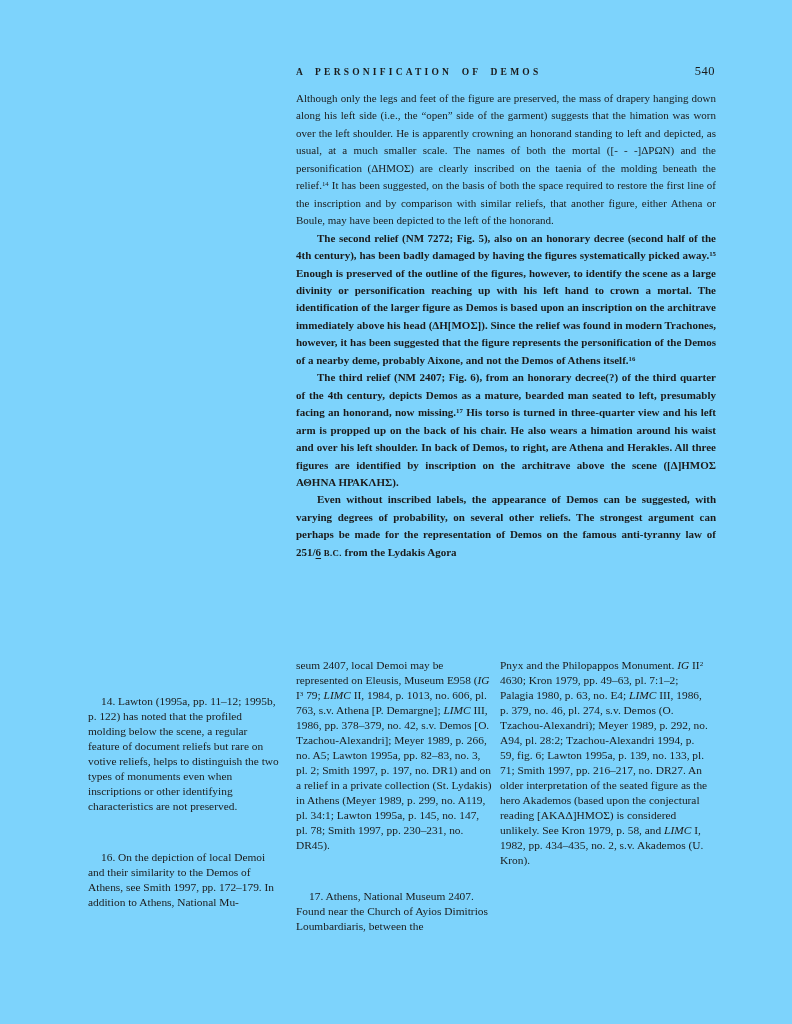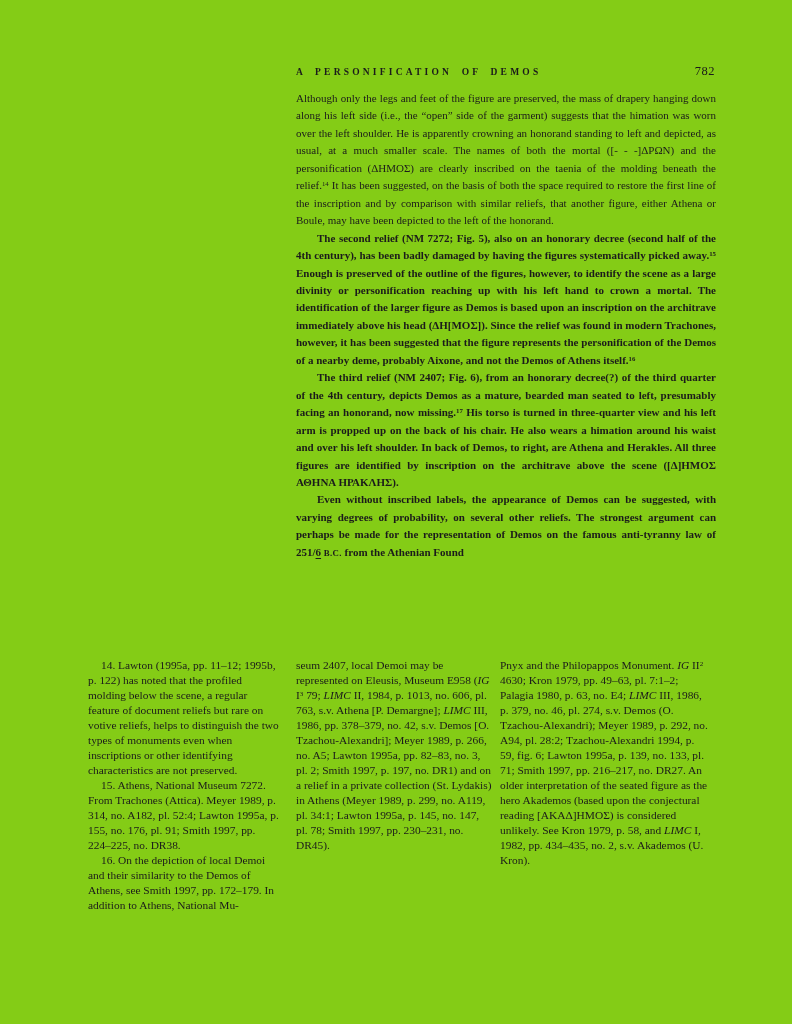--- a/index.html
+++ b/index.html
@@ -1,18 +1,18 @@
 <!DOCTYPE html>
 <html lang="en"><head>
 <meta charset="utf-8">
 <style>
   html,body{margin:0;padding:0;background:#e9e9e9;}
   .page{
     position:relative;width:792px;height:1024px;margin:0 auto;
-    background:#84cc16;color:#1b1b1b;
+    background:#7dd3fc;color:#1b1b1b;
     font-family:"Liberation Serif",serif;
     overflow:hidden;
   }
   .running-head{
     position:absolute;left:296px;top:64px;width:419px;
     display:flex;justify-content:space-between;align-items:baseline;
   }
   .running-title{
     font-size:9.5px;font-weight:bold;letter-spacing:3.2px;word-spacing:4px;
   }
@@ -22,49 +22,49 @@
     font-size:11px;line-height:17.45px;text-align:justify;
     hyphens:auto;
   }
   .para{margin:0;padding:0;}
   .body-text .indent{text-indent:21px;font-weight:bold;}
   .fn{
     position:absolute;top:658px;
     font-size:11.4px;line-height:15px;text-align:left;
     hyphens:auto;
   }
-  .fn .indent{text-indent:13px;}
+  .fn .indent{text-indent:13px;margin-top:36px;}
   .fn-1{left:88px;width:192px;}
   .fn-2{left:296px;width:196px;}
   .fn-3{left:500px;width:208px;}
   .sup{font-size:0.62em;line-height:0;position:relative;top:-0.45em;}
   .sc{font-size:0.8em;letter-spacing:0.04em;}
   .un{text-decoration:underline;text-underline-offset:1.5px;}
   .it{font-style:italic;}
 </style>
 </head>
 <body>
 
 <div class="page">
   <header class="running-head">
     <span class="running-title">A PERSONIFICATION OF DEMOS</span>
-    <span class="page-number">782</span>
+    <span class="page-number">540</span>
   </header>
 
   <main class="body-text">
       <p class="para"><span>Although only the legs and feet of the figure are preserved, the mass of drapery hanging down along his left side (i.e., the “open” side of the garment) suggests that the himation was worn over the left shoulder. He is apparently crowning an honorand standing to left and depicted, as usual, at a much smaller scale. The names of both the mortal ([- - -]ΔΡΩΝ) and the personification (ΔΗΜΟΣ) are clearly inscribed on the taenia of the molding beneath the relief.</span><span class="sup">14</span><span> It has been suggested, on the basis of both the space required to restore the first line of the inscription and by comparison with similar reliefs, that another figure, either Athena or Boule, may have been depicted to the left of the honorand.</span></p>
       <p class="para indent"><span>The second relief (NM 7272; Fig. 5), also on an honorary decree (second half of the 4th century), has been badly damaged by having the figures systematically picked away.</span><span class="sup">15</span><span> Enough is preserved of the outline of the figures, however, to identify the scene as a large divinity or personification reaching up with his left hand to crown a mortal. The identification of the larger figure as Demos is based upon an inscription on the architrave immediately above his head (ΔΗ[ΜΟΣ]). Since the relief was found in modern Trachones, however, it has been suggested that the figure represents the personification of the Demos of a nearby deme, probably Aixone, and not the Demos of Athens itself.</span><span class="sup">16</span></p>
       <p class="para indent"><span>The third relief (NM 2407; Fig. 6), from an honorary decree(?) of the third quarter of the 4th century, depicts Demos as a mature, bearded man seated to left, presumably facing an honorand, now missing.</span><span class="sup">17</span><span> His torso is turned in three-quarter view and his left arm is propped up on the back of his chair. He also wears a himation around his waist and over his left shoulder. In back of Demos, to right, are Athena and Herakles. All three figures are identified by inscription on the architrave above the scene ([Δ]ΗΜΟΣ ΑΘΗΝΑ ΗΡΑΚΛΗΣ).</span></p>
-      <p class="para indent"><span>Even without inscribed labels, the appearance of Demos can be suggested, with varying degrees of probability, on several other reliefs. The strongest argument can perhaps be made for the representation of Demos on the famous anti-tyranny law of 251/</span><span class="un">6</span><span> </span><span class="sc">B.C.</span><span> from the Athenian Found</span></p>
+      <p class="para indent"><span>Even without inscribed labels, the appearance of Demos can be suggested, with varying degrees of probability, on several other reliefs. The strongest argument can perhaps be made for the representation of Demos on the famous anti-tyranny law of 251/</span><span class="un">6</span><span> </span><span class="sc">B.C.</span><span> from the Lydakis Agora</span></p>
     </main>
 
   <section class="fn fn-1">
       <p class="para indent"><span>14. Lawton (1995a, pp. 11–12; 1995b, p. 122) has noted that the profiled molding below the scene, a regular feature of document reliefs but rare on votive reliefs, helps to distinguish the two types of monuments even when inscriptions or other identifying characteristics are not preserved.</span></p>
-      <p class="para indent"><span>15. Athens, National Museum 7272. From Trachones (Attica). Meyer 1989, p. 314, no. A182, pl. 52:4; Lawton 1995a, p. 155, no. 176, pl. 91; Smith 1997, pp. 224–225, no. DR38.</span></p>
       <p class="para indent"><span>16. On the depiction of local Demoi and their similarity to the Demos of Athens, see Smith 1997, pp. 172–179. In addition to Athens, National Mu-</span></p>
     </section>
   <section class="fn fn-2">
       <p class="para"><span>seum 2407, local Demoi may be represented on Eleusis, Museum E958 (</span><span class="it">IG</span><span> I</span><span class="sup">3</span><span> 79; </span><span class="it">LIMC</span><span> II, 1984, p. 1013, no. 606, pl. 763, s.v. Athena [P. Demargne]; </span><span class="it">LIMC</span><span> III, 1986, pp. 378–379, no. 42, s.v. Demos [O. Tzachou-Alexandri]; Meyer 1989, p. 266, no. A5; Lawton 1995a, pp. 82–83, no. 3, pl. 2; Smith 1997, p. 197, no. DR1) and on a relief in a private collection (St. Lydakis) in Athens (Meyer 1989, p. 299, no. A119, pl. 34:1; Lawton 1995a, p. 145, no. 147, pl. 78; Smith 1997, pp. 230–231, no. DR45).</span></p>
+      <p class="para indent"><span>17. Athens, National Museum 2407. Found near the Church of Ayios Dimitrios Loumbardiaris, between the</span></p>
     </section>
   <section class="fn fn-3">
       <p class="para"><span>Pnyx and the Philopappos Monument. </span><span class="it">IG</span><span> II</span><span class="sup">2</span><span> 4630; Kron 1979, pp. 49–63, pl. 7:1–2; Palagia 1980, p. 63, no. E4; </span><span class="it">LIMC</span><span> III, 1986, p. 379, no. 46, pl. 274, s.v. Demos (O. Tzachou-Alexandri); Meyer 1989, p. 292, no. A94, pl. 28:2; Tzachou-Alexandri 1994, p. 59, fig. 6; Lawton 1995a, p. 139, no. 133, pl. 71; Smith 1997, pp. 216–217, no. DR27. An older interpretation of the seated figure as the hero Akademos (based upon the conjectural reading [ΑΚΑΔ]ΗΜΟΣ) is considered unlikely. See Kron 1979, p. 58, and </span><span class="it">LIMC</span><span> I, 1982, pp. 434–435, no. 2, s.v. Akademos (U. Kron).</span></p>
     </section>
 </div>
 
 </body></html>

